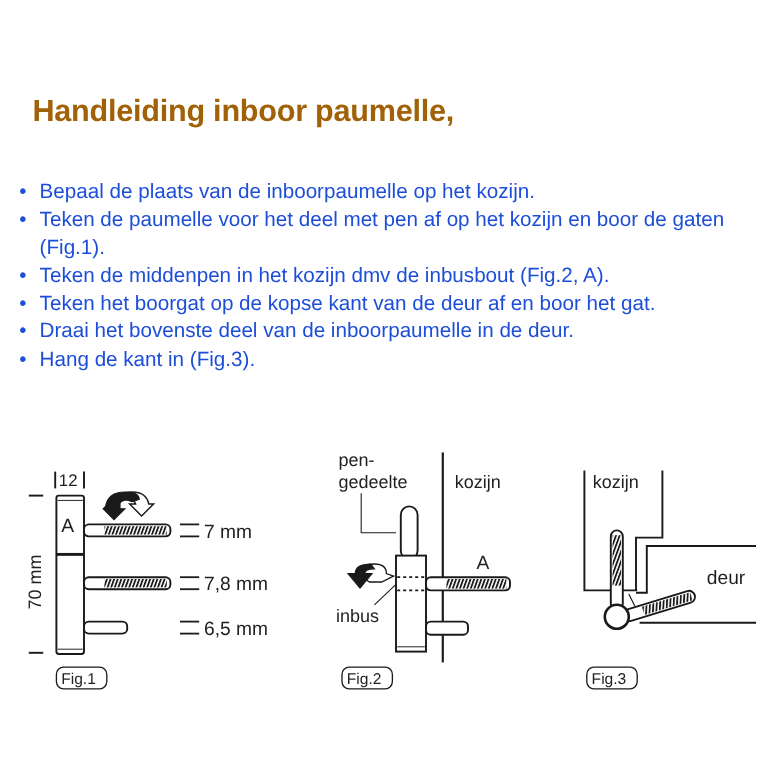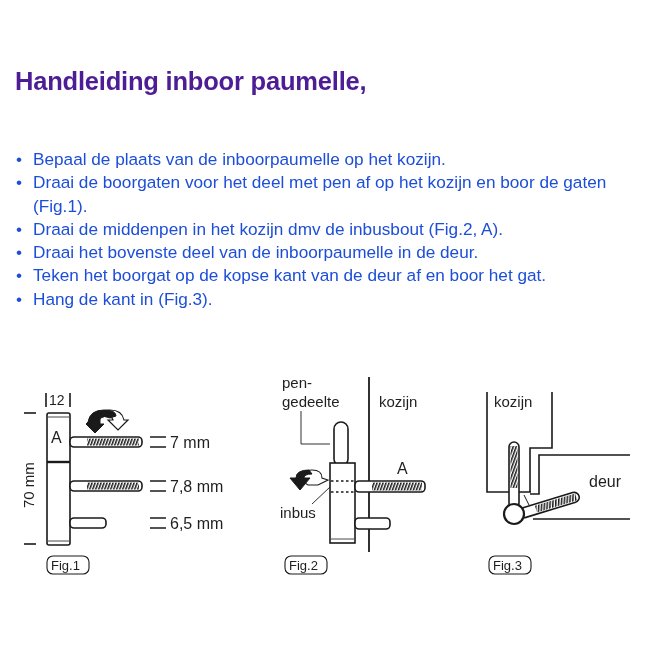--- a/index.html
+++ b/index.html
@@ -1,40 +1,40 @@
 <!DOCTYPE html>
 <html><head>
 <meta charset="utf-8">
 <style>
   html, body { margin: 0; padding: 0; background: #ffffff; }
   body { width: 650px; height: 650px; position: relative; overflow: hidden;
          font-family: "Liberation Sans", sans-serif; color: #1a1a1a; }
-  .title { position: absolute; left: 15px; top: 66px; margin: 0;
-           font-size: 25.5px; line-height: 31px; font-weight: bold; color: #4c1d95;
+  .title { position: absolute; left: 15px; top: 66px; margin: 12px;
+           font-size: 25.5px; line-height: 31px; font-weight: bold; color: #a16207;
            letter-spacing: -0.2px; }
   .bullets { position: absolute; left: 16px; top: 148px; margin: 0; padding: 0; list-style: none;
              font-size: 17.2px; line-height: 23.3px; color: #1d4ed8; width: 630px; }
   .bullets li { position: relative; padding-left: 17px; }
   .bullets li::before { content: "\2022"; position: absolute; left: 0; top: 0; }
   svg.fig { position: absolute; left: 0; top: 360px; }
   .svgtext { font-family: "Liberation Sans", sans-serif; fill: #1f1f1f; }
 </style>
 </head>
 <body>
 
 <h1 class="title">
   <span>Handleiding inboor paumelle,</span><br>
 </h1>
 
 <ul class="bullets">
   <li>Bepaal de plaats van de inboorpaumelle op het kozijn.</li>
-  <li>Draai de boorgaten voor het deel met pen af op het kozijn en boor de gaten (Fig.1).</li>
-  <li>Draai de middenpen in het kozijn dmv de inbusbout (Fig.2, A).</li>
+  <li>Teken de paumelle voor het deel met pen af op het kozijn en boor de gaten (Fig.1).</li>
+  <li>Teken de middenpen in het kozijn dmv de inbusbout (Fig.2, A).</li>
+  <li>Teken het boorgat op de kopse kant van de deur af en boor het gat.</li>
   <li>Draai het bovenste deel van de inboorpaumelle in de deur.</li>
-  <li>Teken het boorgat op de kopse kant van de deur af en boor het gat.</li>
   <li>Hang de kant in (Fig.3).</li>
 </ul>
 
 <svg class="fig" width="650" height="230" viewBox="0 360 650 230">
   <defs>
     <pattern id="thread" width="3" height="10" patternUnits="userSpaceOnUse" patternTransform="skewX(-20)">
       <rect width="3" height="10" fill="#ffffff"></rect>
       <rect width="1.6" height="10" fill="#1a1a1a"></rect>
     </pattern>
   </defs>

